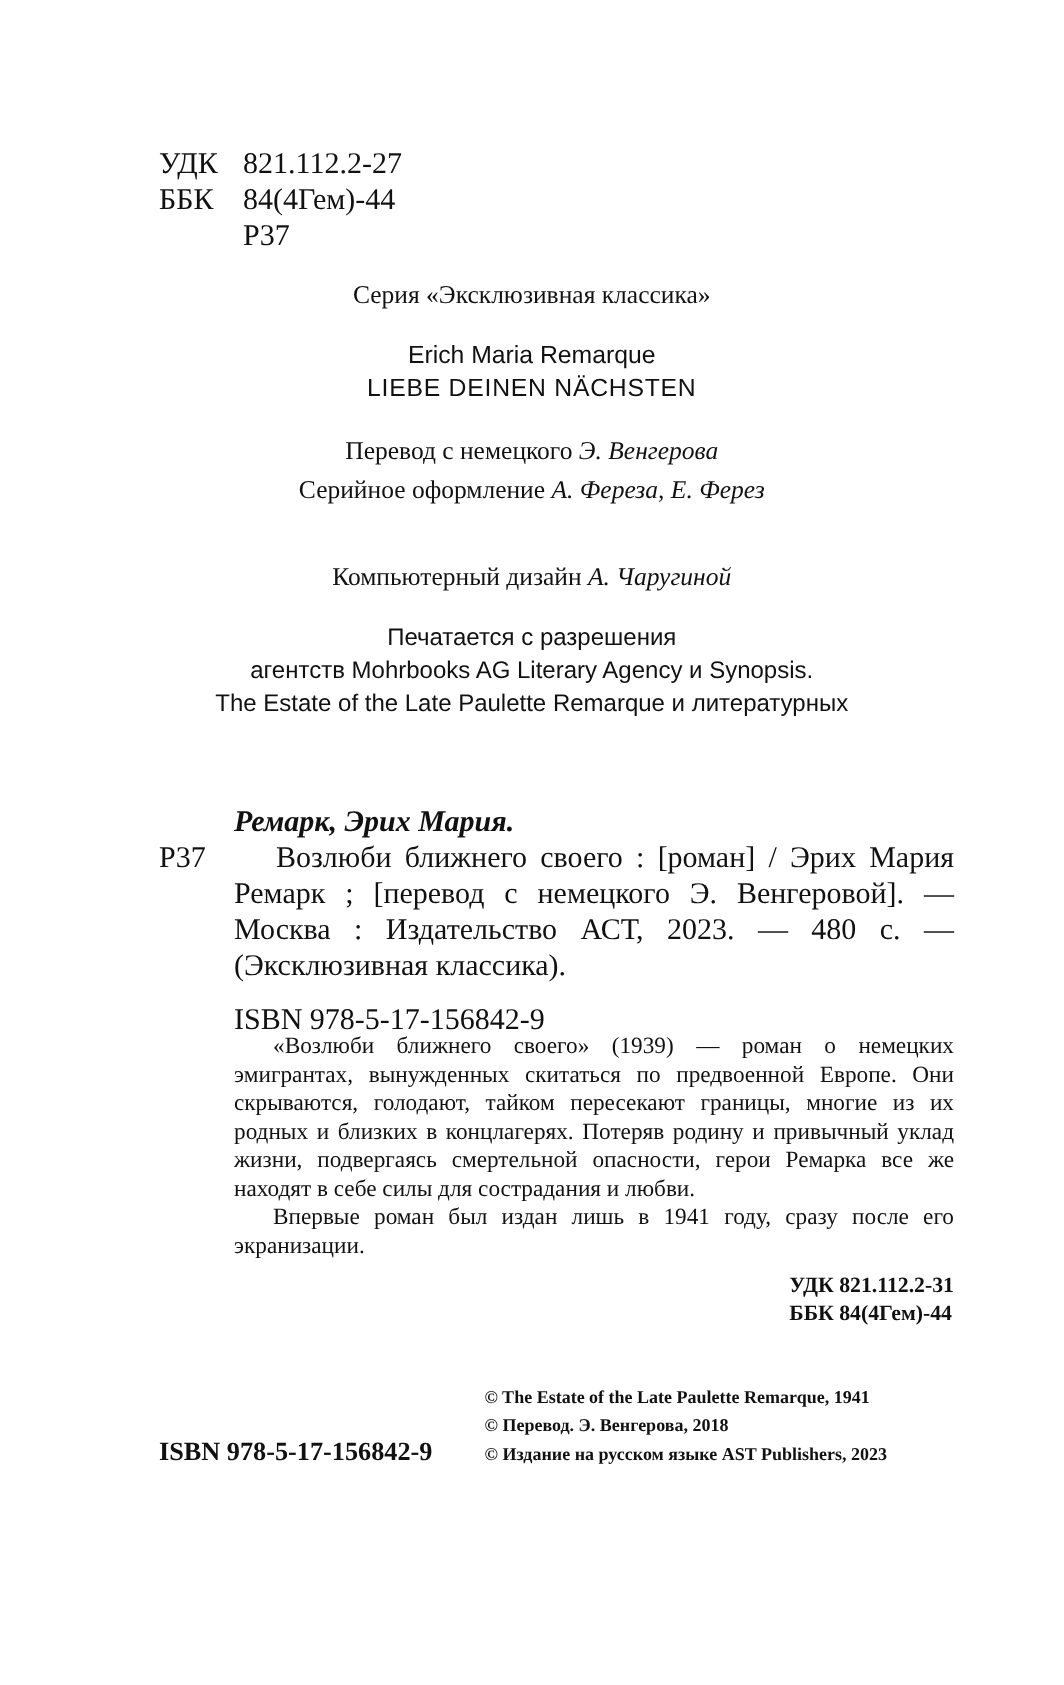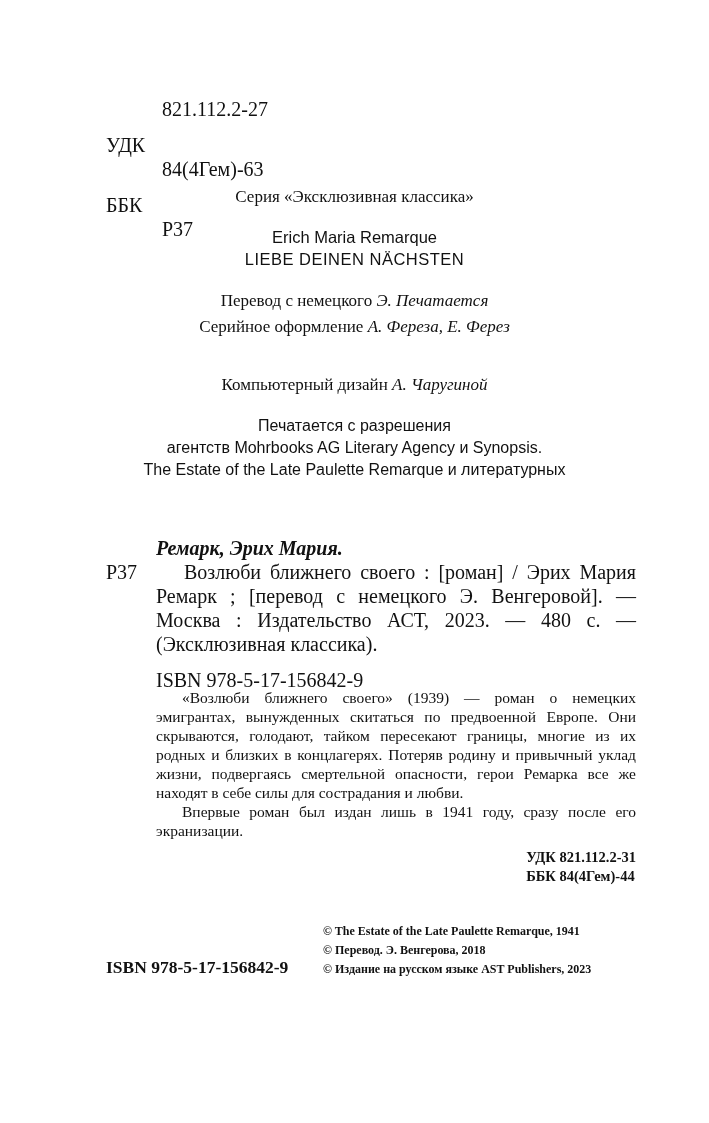--- a/index.html
+++ b/index.html
@@ -16,21 +16,21 @@
       color: #111111;
     }
     .abs { position: absolute; }
     .code-block {
       left: 106px;
       top: 97px;
       font-size: 20px;
       line-height: 24px;
     }
     .code-row { display: flex; }
-    .code-label { width: 56px; margin-top: 36px; }
+    .code-label { width: 56px; }
     .center-block {
       left: 0;
       width: 709px;
       text-align: center;
       font-size: 17px;
       line-height: 22px;
     }
     .center-block i { font-style: italic; }
     .sans { font-family: "Liberation Sans", "DejaVu Sans", sans-serif; }
     .biblio {
@@ -91,36 +91,36 @@
 </head>
 <body>
 
 <div class="abs code-block">
   <div class="code-row">
     <span class="code-label">УДК</span>
     <span>821.112.2-27</span>
   </div>
   <div class="code-row">
     <span class="code-label">ББК</span>
-    <span>84(4Гем)-63</span>
+    <span>84(4Гем)-44</span>
   </div>
   <div class="code-row">
     <span class="code-label"></span>
     <span>Р37</span>
   </div>
 </div>
 
 <div class="abs center-block" style="top:186px;">Серия «Эксклюзивная классика»</div>
 
 <div class="abs center-block sans" style="top:226px; font-size:16.5px;">Erich Maria Remarque</div>
 <div class="abs center-block sans" style="top:248px; font-size:16.5px; letter-spacing:0.5px;">LIEBE DEINEN NÄCHSTEN</div>
 
 <div class="abs center-block" style="top:290px;">
   <span>Перевод с немецкого</span>
-  <i>Э. Печатается</i>
+  <i>Э. Венгерова</i>
 </div>
 <div class="abs center-block" style="top:316px;text-align:center;">
   <span>Серийное оформление</span>
   <i>А. Фереза, Е. Ферез</i>
 </div>
 <div class="abs center-block" style="top:374px;">
   <span>Компьютерный дизайн</span>
   <i>А. Чаругиной</i>
 </div>
 

